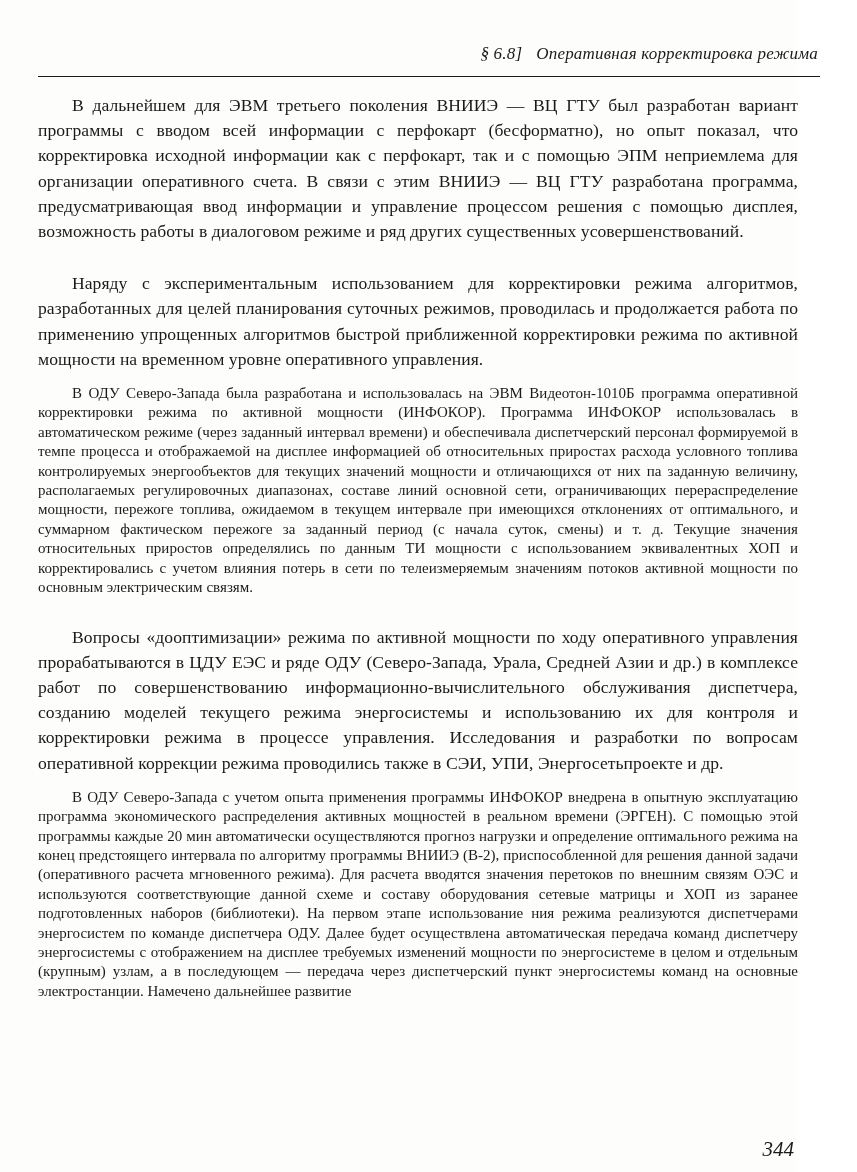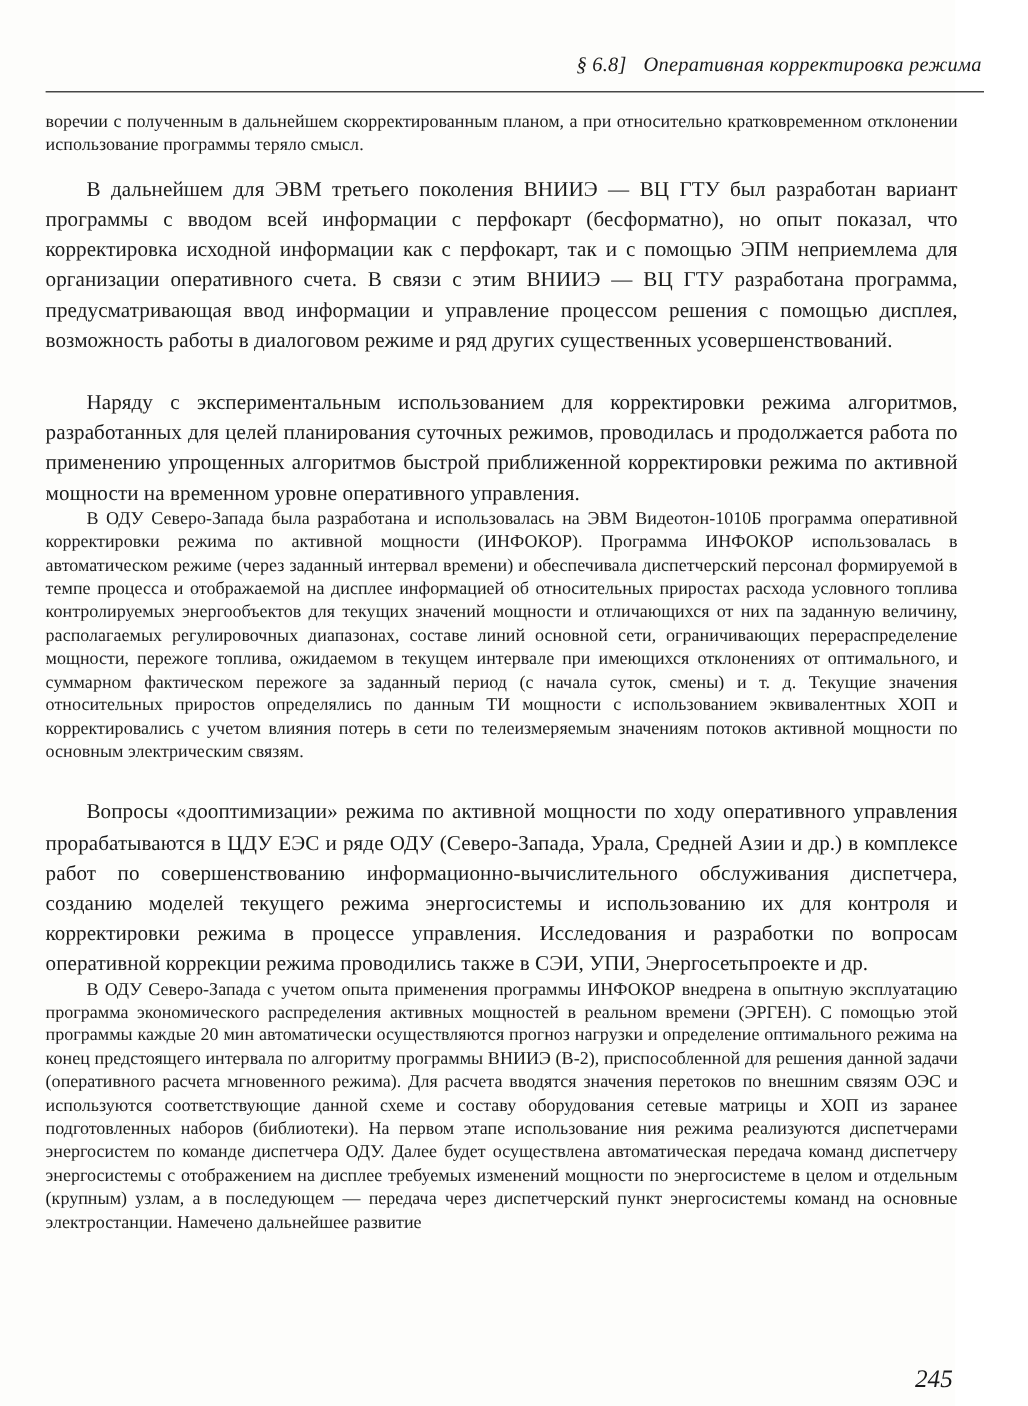--- a/index.html
+++ b/index.html
@@ -72,21 +72,21 @@
   
   .p-sm {
     font-size: 15px;
     line-height: 19.4px;
     letter-spacing: 0.02px;
   }
   .indent {
     text-indent: 34px;
   }
   .gap-sm { margin-top: 13px; }
-  .gap-md { }
+  .gap-md { margin-top: 12px; }
   .gap-lg { }
 
   .folio {
     position: absolute;
     right: 2px;
     bottom: 10px;
     font-size: 21px;
     font-style: italic;
     font-family: "Liberation Serif", "DejaVu Serif", serif;
   }
@@ -96,23 +96,22 @@
 
 <div class="page">
   <div class="page-inner">
 
     <div class="header">
       <span class="sec">§ 6.8]</span><span class="title">Оперативная корректировка режима</span>
     </div>
     <hr class="rule">
 
     <div class="body-col">
-      <p class="p-sm">воречии с полученным в дальнейшем скорректированным планом, а при относительно кратковременном отклонении использование программы теряло смысл.</p>
       <p class="p-lg indent gap-sm">В дальнейшем для ЭВМ третьего поколения ВНИИЭ — ВЦ ГТУ был разработан вариант программы с вводом всей информации с перфокарт (бесформатно), но опыт показал, что корректировка исходной информации как с перфокарт, так и с помощью ЭПМ неприемлема для организации оперативного счета. В связи с этим ВНИИЭ — ВЦ ГТУ разработана программа, предусматривающая ввод информации и управление процессом решения с помощью дисплея, возможность работы в диалоговом режиме и ряд других существенных усовершенствований.</p>
       <p class="p-lg indent">Наряду с экспериментальным использованием для корректировки режима алгоритмов, разработанных для целей планирования суточных режимов, проводилась и продолжается работа по применению упрощенных алгоритмов быстрой приближенной корректировки режима по активной мощности на временном уровне оперативного управления.</p>
       <p class="p-sm indent gap-md">В ОДУ Северо-Запада была разработана и использовалась на ЭВМ Видеотон-1010Б программа оперативной корректировки режима по активной мощности (ИНФОКОР). Программа ИНФОКОР использовалась в автоматическом режиме (через заданный интервал времени) и обеспечивала диспетчерский персонал формируемой в темпе процесса и отображаемой на дисплее информацией об относительных приростах расхода условного топлива контролируемых энергообъектов для текущих значений мощности и отличающихся от них па заданную величину, располагаемых регулировочных диапазонах, составе линий основной сети, ограничивающих перераспределение мощности, пережоге топлива, ожидаемом в текущем интервале при имеющихся отклонениях от оптимального, и суммарном фактическом пережоге за заданный период (с начала суток, смены) и т. д. Текущие значения относительных приростов определялись по данным ТИ мощности с использованием эквивалентных ХОП и корректировались с учетом влияния потерь в сети по телеизмеряемым значениям потоков активной мощности по основным электрическим связям.</p>
       <p class="p-lg indent gap-lg">Вопросы «дооптимизации» режима по активной мощности по ходу оперативного управления прорабатываются в ЦДУ ЕЭС и ряде ОДУ (Северо-Запада, Урала, Средней Азии и др.) в комплексе работ по совершенствованию информационно-вычислительного обслуживания диспетчера, созданию моделей текущего режима энергосистемы и использованию их для контроля и корректировки режима в процессе управления. Исследования и разработки по вопросам оперативной коррекции режима проводились также в СЭИ, УПИ, Энергосетьпроекте и др.</p>
       <p class="p-sm indent gap-md">В ОДУ Северо-Запада с учетом опыта применения программы ИНФОКОР внедрена в опытную эксплуатацию программа экономического распределения активных мощностей в реальном времени (ЭРГЕН). С помощью этой программы каждые 20 мин автоматически осуществляются прогноз нагрузки и определение оптимального режима на конец предстоящего интервала по алгоритму программы ВНИИЭ (В-2), приспособленной для решения данной задачи (оперативного расчета мгновенного режима). Для расчета вводятся значения перетоков по внешним связям ОЭС и используются соответствующие данной схеме и составу оборудования сетевые матрицы и ХОП из заранее подготовленных наборов (библиотеки). На первом этапе использование ния режима реализуются диспетчерами энергосистем по команде диспетчера ОДУ. Далее будет осуществлена автоматическая передача команд диспетчеру энергосистемы с отображением на дисплее требуемых изменений мощности по энергосистеме в целом и отдельным (крупным) узлам, а в последующем — передача через диспетчерский пункт энергосистемы команд на основные электростанции. Намечено дальнейшее развитие</p>
     </div>
 
   </div>
-  <div class="folio">245</div>
+  <div class="folio">344</div>
 </div>
 
 </body></html>

